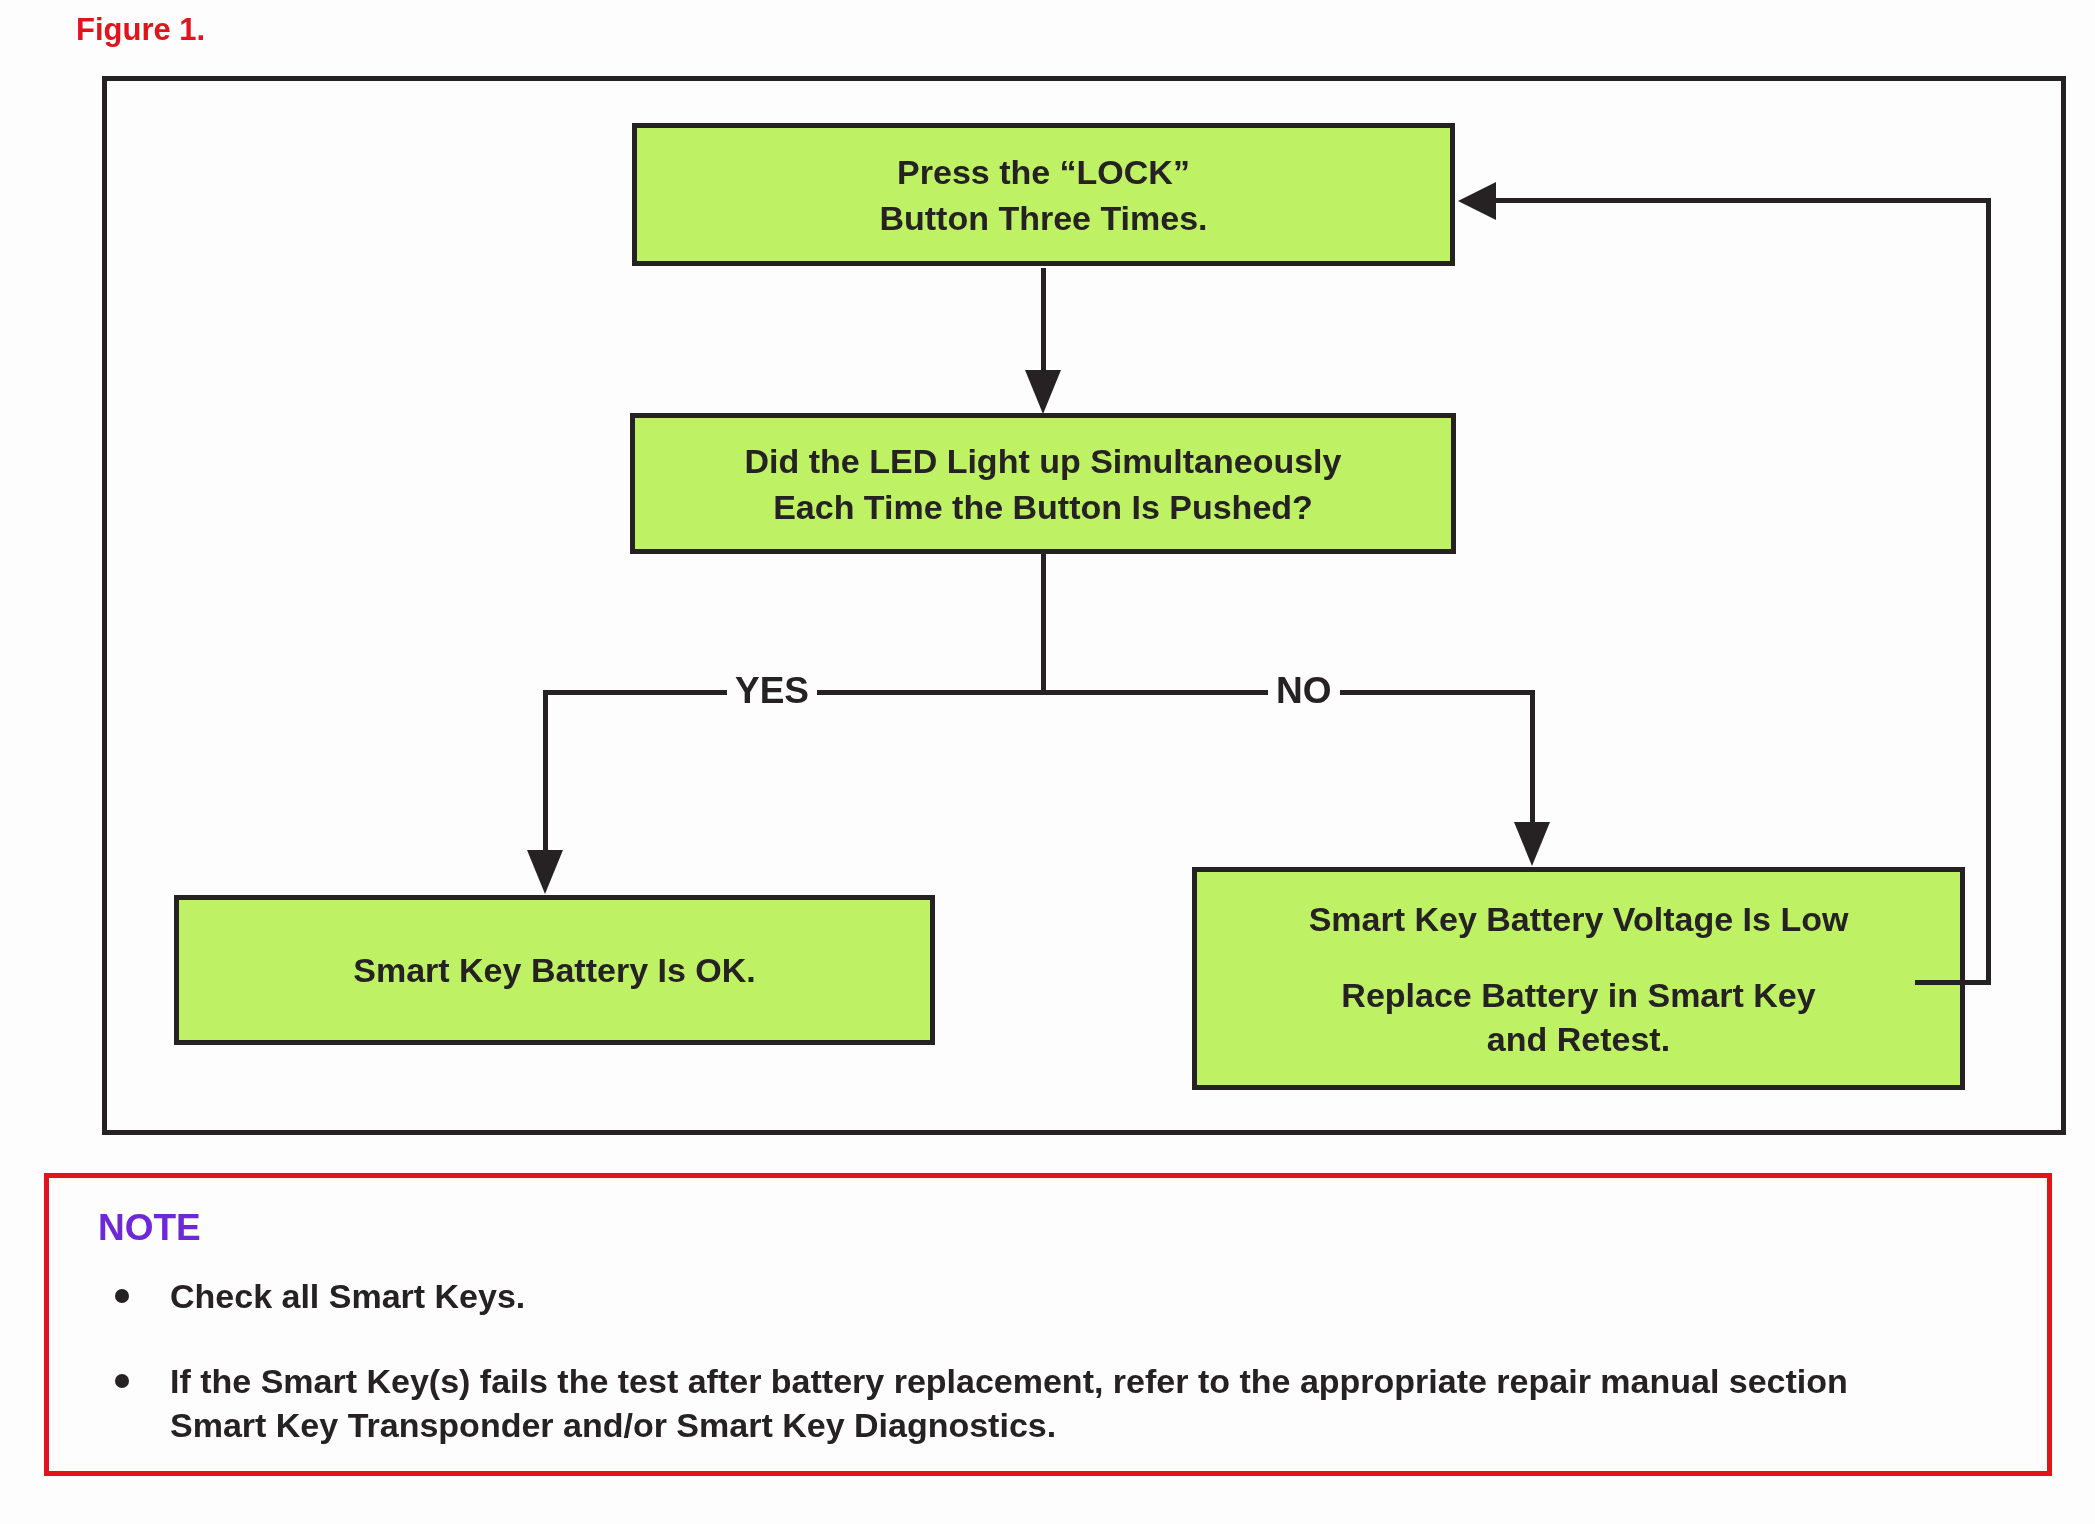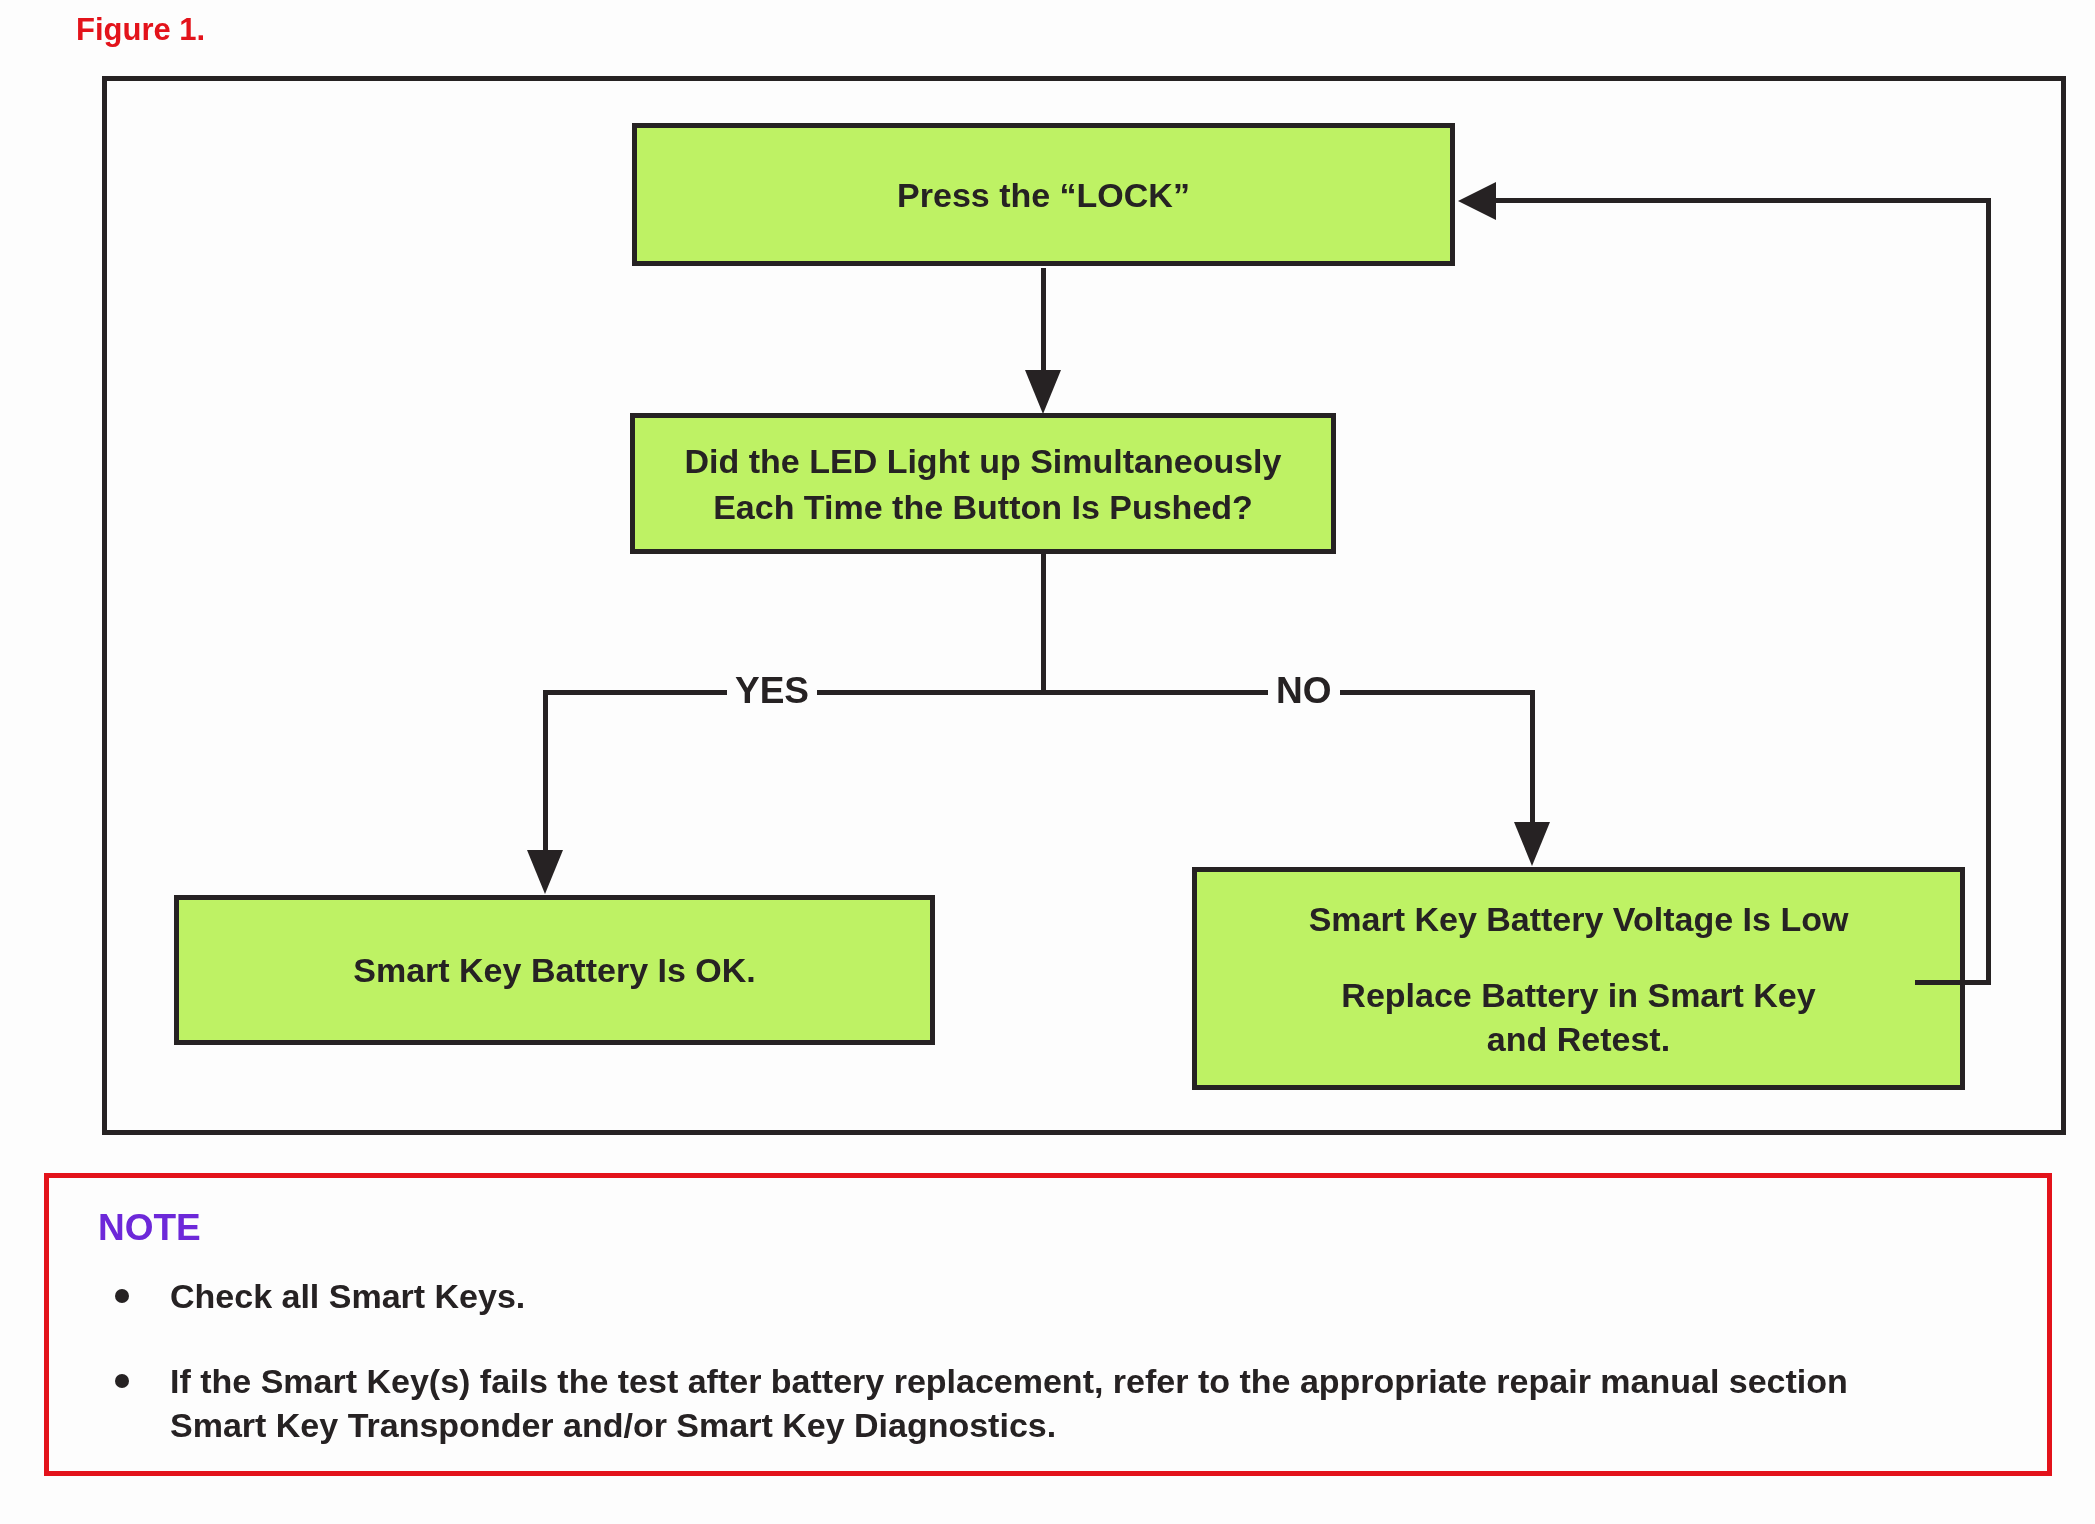--- a/index.html
+++ b/index.html
@@ -35,26 +35,27 @@
 <body>
 
 <div id="page">
 
   <div id="figure-label">Figure 1.</div>
 
   <div id="frame"></div>
 
   <div class="node" style="left:632px;top:123px;width:823px;height:143px;">
     <span>Press the “LOCK”</span>
+    <span>Button Three Times.</span>
   </div>
 
   <div class="vline" style="left:1041px;top:268px;height:104px;"></div>
   <div class="arrow-down" style="left:1025px;top:370px;"></div>
 
-  <div class="node" style="left:630px;top:413px;width:706px;height:141px;">
+  <div class="node" style="left:630px;top:413px;width:826px;height:141px;">
     <span>Did the LED Light up Simultaneously</span>
     <span>Each Time the Button Is Pushed?</span>
   </div>
 
   <div class="vline" style="left:1041px;top:554px;height:141px;"></div>
 
   <div class="hline" style="left:543px;top:690px;width:992px;"></div>
 
   <div class="branch-label" style="left:727px;top:667px;">YES</div>
   <div class="branch-label" style="left:1268px;top:667px;">NO</div>

